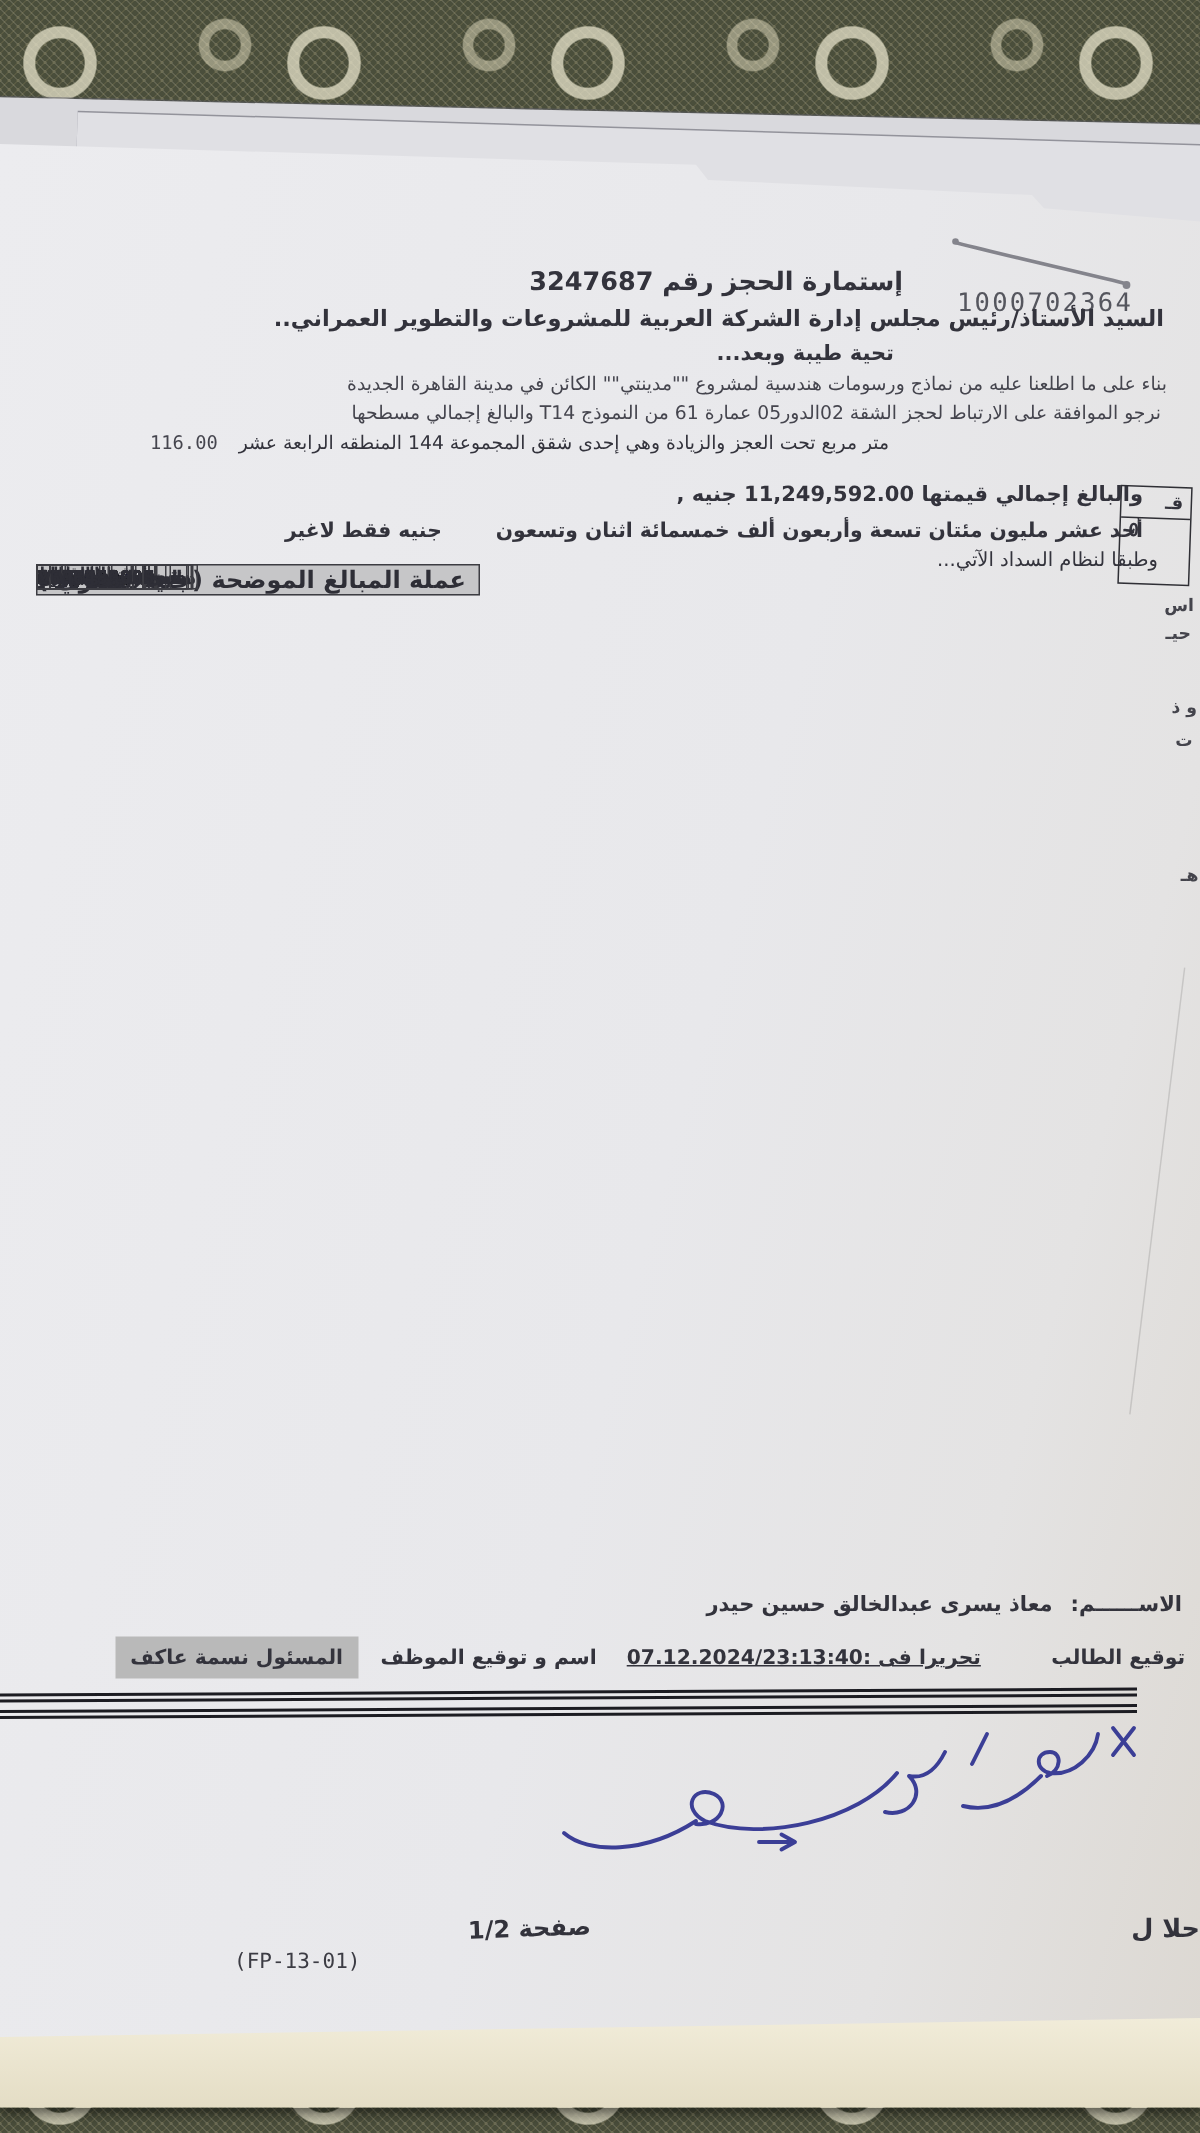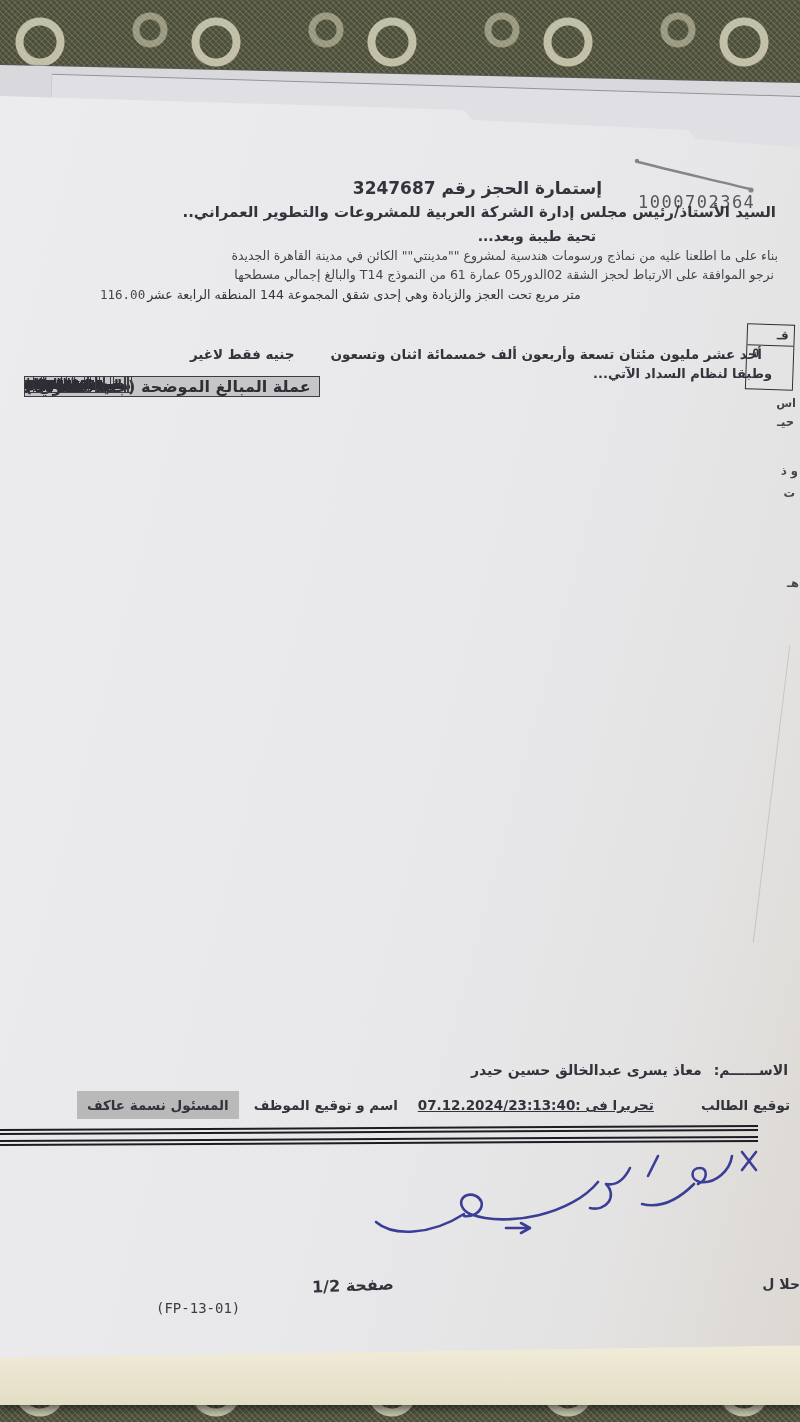--- a/index.html
+++ b/index.html
@@ -41,26 +41,26 @@
   .ar{direction:rtl;white-space:nowrap;color:#33333c;}
   .scribble-top{left:628px;top:58px;width:150px;height:48px;}
   .ref-number{left:638px;top:96px;font:17px "DejaVu Sans Mono",monospace;
     color:#55565e;letter-spacing:1.5px;}
   .doc-title{top:82px;right:198px;font-size:17px;font-weight:bold;}
   .addressee{top:107px;right:24px;font-size:15px;font-weight:bold;}
   .greeting{top:132px;right:204px;font-size:14px;font-weight:bold;text-align:right;}
   .bodyline{font-size:12.5px;font-weight:500;color:#45454e;}
   .body1{top:152px;right:22px;}
   .body2{top:171px;right:26px;}
-  .body3{top:191px;left:100px;display:flex;direction:ltr;gap:2px;color:#45454e;
+  .body3{top:191px;left:100px;display:flex;direction:ltr;gap:14px;color:#45454e;
     font-size:12.5px;font-weight:500;}
   .total-line{top:226px;right:38px;font-size:14px;font-weight:bold;}
   .words-line{top:250px;right:38px;display:flex;direction:rtl;gap:36px;
     font-size:13.5px;font-weight:bold;}
-  .intro-line{top:270px;right:28px;font-size:13px;font-weight:bold;}
+  .intro-line{top:270px;right:28px;font-size:13px;font-weight:normal;}
 
   
   table.sched{left:24px;top:280px;width:692px;border-collapse:collapse;table-layout:fixed;
     direction:ltr;font-size:12.5px;color:#2e2e36;}
   table.sched td,table.sched th{border:1px solid #3c3c42;padding:0;text-align:center;
     overflow:hidden;white-space:nowrap;}
   .col-date{width:140px;} .col-amt{width:135px;} .col-cnt{width:52px;}
   .col-desc{width:212px;} .col-tot{width:153px;}
   tr.currency-row{height:25px;}
   tr.currency-row .codes{background:rgba(255,255,255,.35);}
@@ -80,21 +80,21 @@
     font-size:14px;font-weight:bold;}
   .sig-line{top:995px;right:10px;display:flex;direction:rtl;align-items:center;
     font-size:13.5px;font-weight:bold;}
   .sig-line .g1{margin-left:47px;} .sig-line .g2{margin-left:20px;text-decoration:underline;} .sig-line .g3{margin-left:15px;}
   .hl{background:#b9b9b9;padding:6px 10px;}
   .rule{left:0;right:42px;height:1.5px;background:#1c1c22;transform:rotate(-.3deg);}
   .r1{top:1031px;} .r2{top:1035px;} .r3{top:1042px;} .r4{top:1046px;}
   .signature-svg{left:358px;top:1042px;width:412px;height:108px;}
   .fp-code{left:156px;top:1156px;font:14px "DejaVu Sans Mono",monospace;color:#3c3c44;margin-top:48px;}
   .page-label{left:312px;top:1180px;font-size:16px;font-weight:bold;transform:rotate(-2deg);}
-  .edge-bottom{top:1180px;right:0;font-size:14px;font-weight:bold;}
+  .edge-bottom{top:1180px;right:0;font-size:17px;font-weight:bold;}
 
   
   .edge-box{right:6px;top:228px;width:46px;height:64px;border:1.5px solid #2f2f35;
     transform:rotate(2deg);font-size:12px;font-weight:bold;color:#33333c;}
   .edge-box .t{top:0;left:0;right:0;height:20px;border-bottom:1.5px solid #2f2f35;
     direction:rtl;padding-right:5px;line-height:20px;}
   .edge-box .b{top:22px;left:5px;font-family:"DejaVu Sans Mono",monospace;}
   .frag{font-size:11.5px;font-weight:bold;color:#44444c;direction:rtl;}
   .frag-0{right:4px;top:300px;} .frag-1{right:6px;top:319px;text-align:right;} .frag-2{right:2px;top:368px;}
   .frag-3{right:5px;top:390px;} .frag-4{right:1px;top:480px;}
@@ -123,20 +123,21 @@
     <div class="ar addressee">السيد الأستاذ/رئيس مجلس إدارة الشركة العربية للمشروعات والتطوير العمراني..</div>
     <div class="ar greeting">تحية طيبة وبعد...</div>
 
     <div class="ar bodyline body1">بناء على ما اطلعنا عليه من نماذج ورسومات هندسية لمشروع ""مدينتي"" الكائن في مدينة القاهرة الجديدة</div>
     <div class="ar bodyline body2">نرجو الموافقة على الارتباط لحجز الشقة 02الدور05 عمارة  61  من النموذج T14  والبالغ إجمالي مسطحها</div>
     <div class="body3">
       <span class="mono" style="position:static">116.00</span>
       <span class="ar" style="position:static">متر مربع تحت العجز والزيادة وهي إحدى شقق المجموعة  144  المنطقه الرابعة عشر</span>
     </div>
 
+    <div class="ar total-line">والبالغ إجمالي قيمتها  11,249,592.00  جنيه ,</div>
     <div class="words-line">
       <span class="ar" style="position:static">أحد عشر مليون مئتان تسعة وأربعون ألف خمسمائة اثنان وتسعون</span>
       <span class="ar" style="position:static">جنيه فقط لاغير</span>
     </div>
     <div class="ar intro-line">وطبقا لنظام السداد الآتي...</div>
 
     <table class="sched">
       <colgroup>
         <col class="col-date">
           <col class="col-amt">

